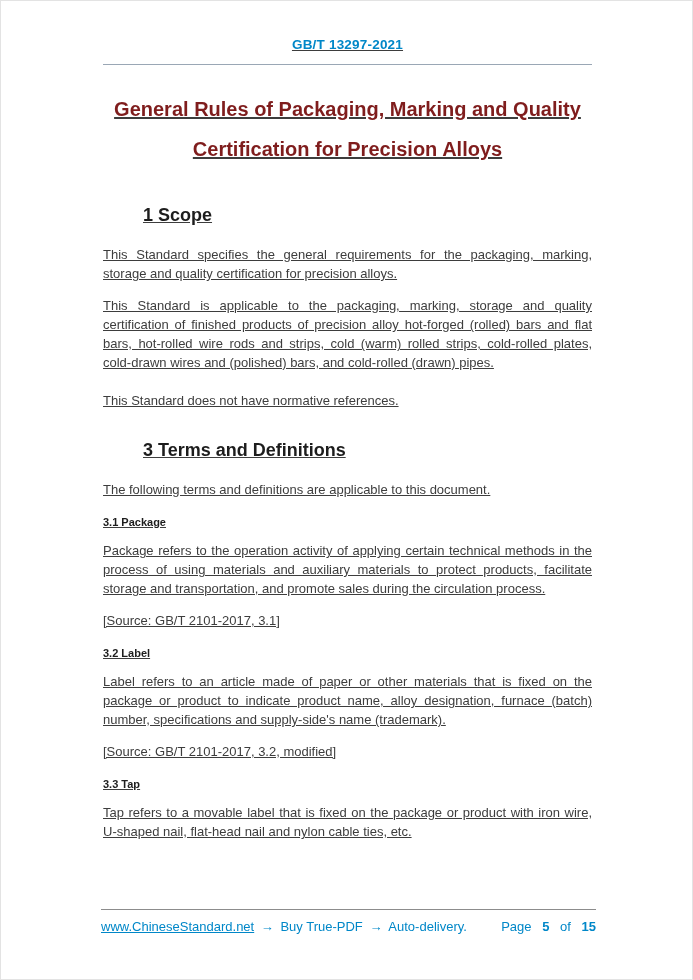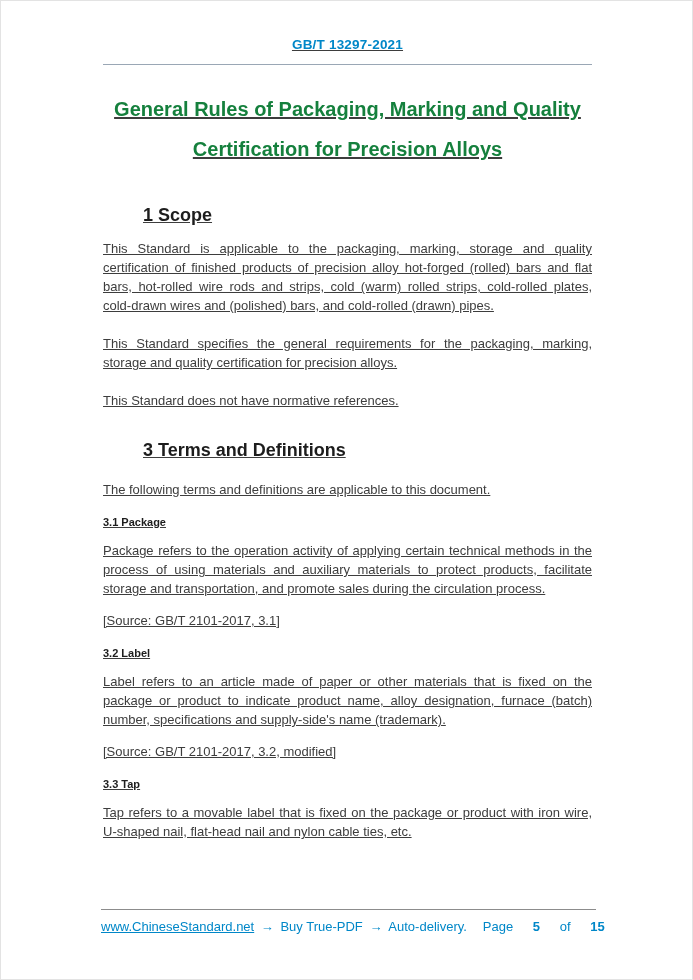--- a/index.html
+++ b/index.html
@@ -30,21 +30,21 @@
   .header-rule {
     border: none;
     border-top: 1px solid #9aa7b5;
     margin-top: 12px;
   }
   .doc-title {
     margin-top: 24px;
     text-align: center;
     font-size: 20px;
     font-weight: bold;
-    color: #15803d;
+    color: #7f1d1d;
     line-height: 40px;
   }
   h2.section-heading {
     font-size: 18px;
     font-weight: bold;
     color: #1d1d1d;
     margin-top: 30px;
     margin-left: 40px;
   }
   h3.term-heading {
@@ -76,38 +76,38 @@
   }
   .footer-left { white-space: nowrap; }
   .site-link {
     color: #0087C8;
     text-decoration: underline;
     cursor: pointer;
   }
   .arrow { color: #0087C8; padding: 0 3px; }
   .page-indicator { white-space: nowrap; }
   .page-indicator .num { font-weight: bold; }
-  .page-indicator span { margin-left: 16px; }
+  .page-indicator span { margin-left: 7px; }
 </style>
 </head>
 <body>
 
 <div class="page">
 
   <div class="doc-number">GB/T 13297-2021</div>
   <hr class="header-rule">
 
   <div class="doc-title">
     <span>General Rules of Packaging, Marking and Quality</span><br>
     <span>Certification for Precision Alloys</span>
   </div>
 
   <h2 class="section-heading" style="margin-top:36px;">1 Scope</h2>
+  <p class="body-text mt-lg">This Standard specifies the general requirements for the packaging, marking, storage and quality certification for precision alloys.</p>
   <p class="body-text mt-sm">This Standard is applicable to the packaging, marking, storage and quality certification of finished products of precision alloy hot-forged (rolled) bars and flat bars, hot-rolled wire rods and strips, cold (warm) rolled strips, cold-rolled plates, cold-drawn wires and (polished) bars, and cold-rolled (drawn) pipes.</p>
-  <p class="body-text mt-lg">This Standard specifies the general requirements for the packaging, marking, storage and quality certification for precision alloys.</p>
 
   <p class="body-text mt-lg">This Standard does not have normative references.</p>
 
   <h2 class="section-heading">3 Terms and Definitions</h2>
   <p class="body-text mt-lg">The following terms and definitions are applicable to this document.</p>
 
   <h3 class="term-heading">3.1 Package</h3>
   <p class="body-text mt-sm">Package refers to the operation activity of applying certain technical methods in the process of using materials and auxiliary materials to protect products, facilitate storage and transportation, and promote sales during the circulation process.</p>
   <p class="body-text mt-sm">[Source: GB/T 2101-2017, 3.1]</p>
 

